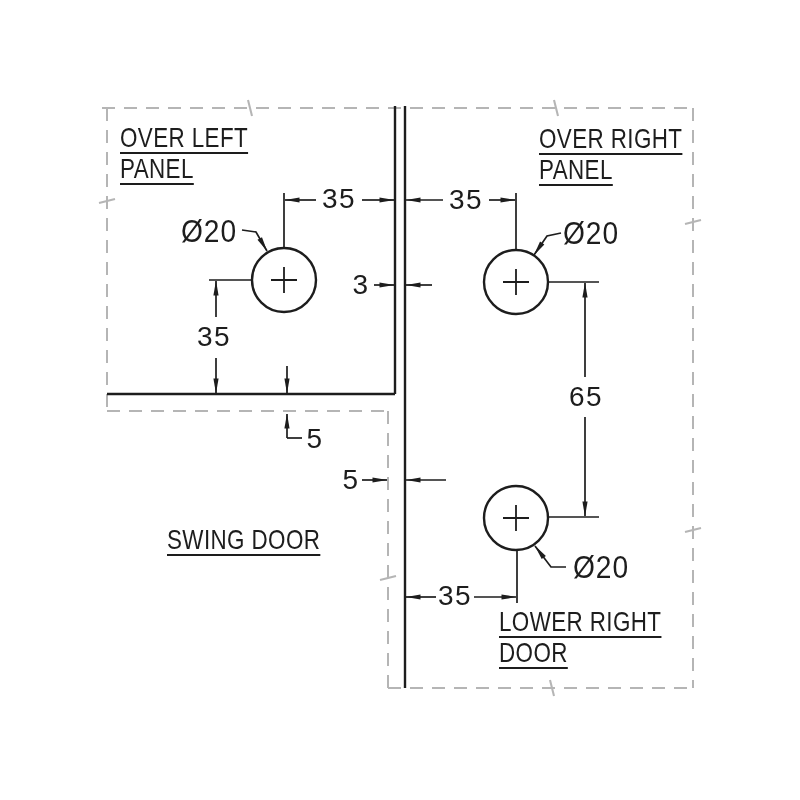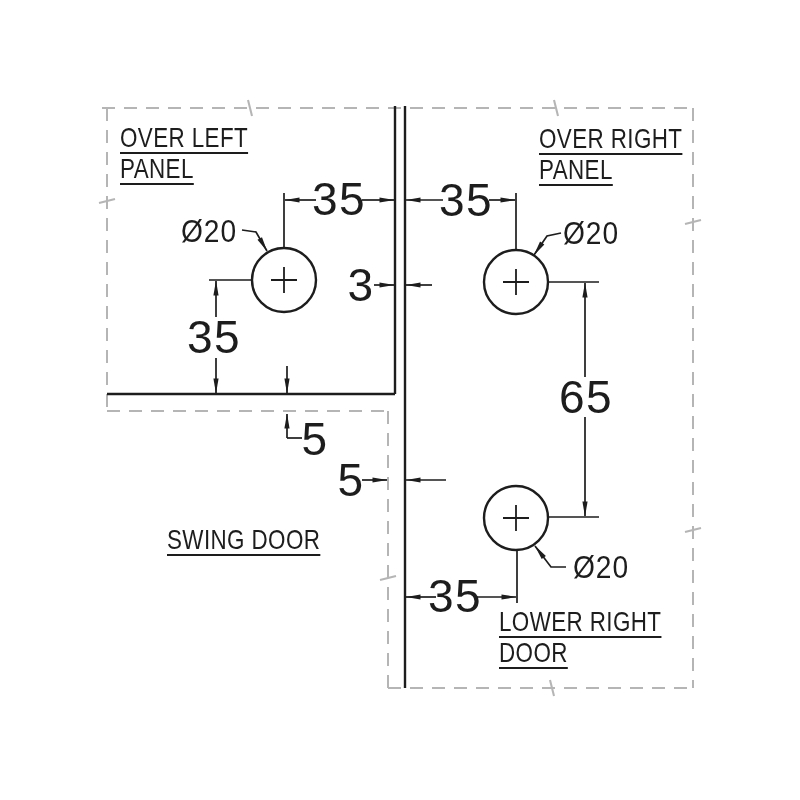--- a/index.html
+++ b/index.html
@@ -19,21 +19,21 @@
   .hole    { stroke: var(--line-color,#1d1d1d); stroke-width:2.4; fill:#ffffff; }
   .arrfill { fill: var(--line-color,#1d1d1d); }
 
   .lbl {
     position:absolute; font-size:28px; line-height:31px; letter-spacing:0.5px;
     transform:scaleX(0.80); transform-origin:0 0; white-space:nowrap;
     text-decoration:underline; text-decoration-thickness:2px; text-underline-offset:5px;
   }
   .lbl span { display:block; }
   .dim {
-    position:absolute; font-size:46px; letter-spacing:1.5px; white-space:nowrap;
+    position:absolute; font-size:28px; letter-spacing:1.5px; white-space:nowrap;
     transform:translate(-50%,-50%);
   }
   .dia {
     position:absolute; font-size:32px; letter-spacing:1px; white-space:nowrap;
     transform:translate(-50%,-50%) scaleX(0.88);
   }
 </style>
 </head>
 <body>
 

